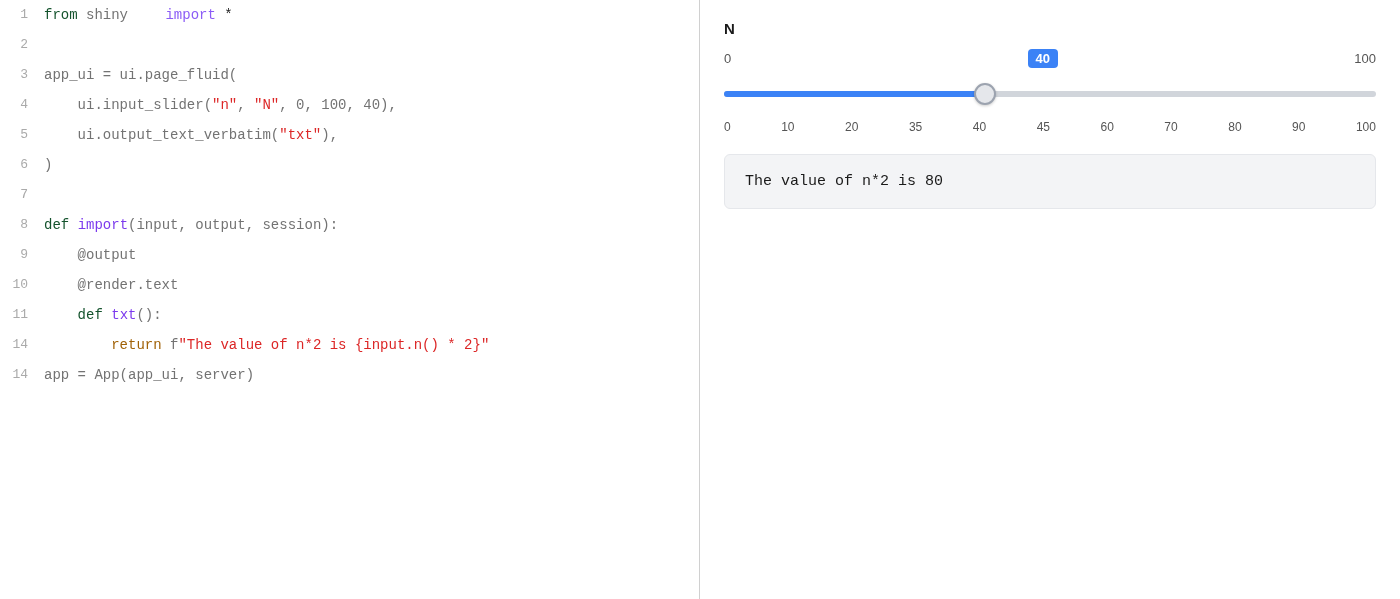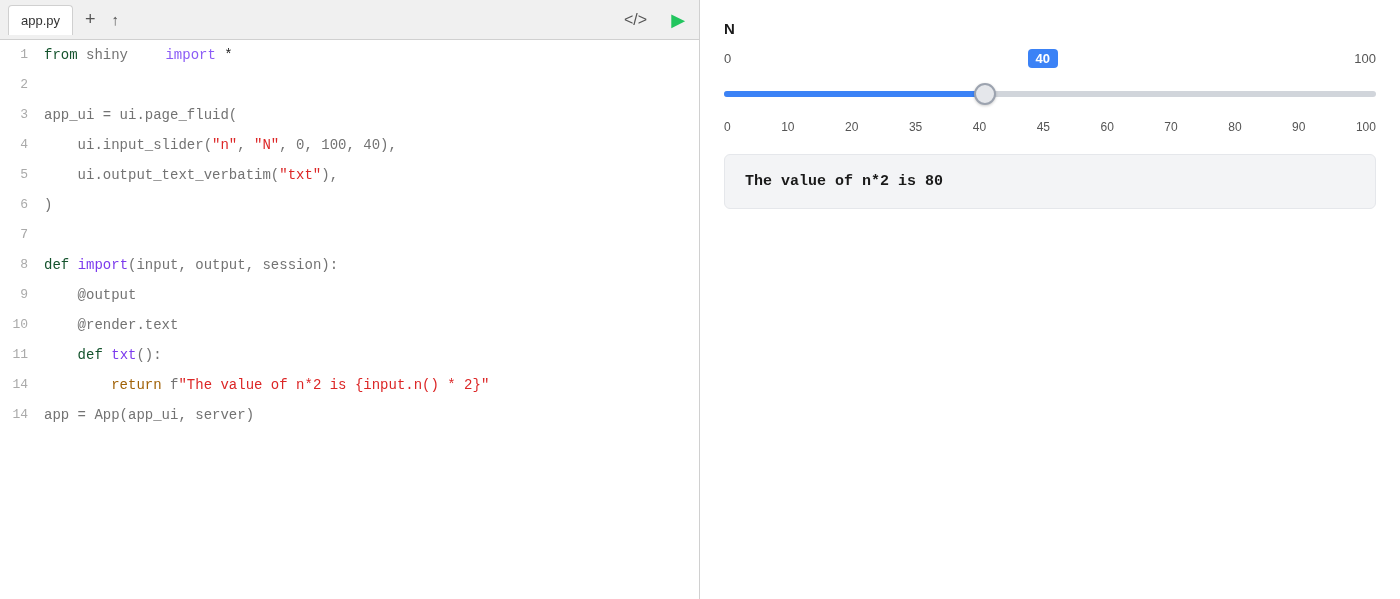--- a/index.html
+++ b/index.html
@@ -230,49 +230,27 @@
     }
 
     .output-box {
       background: #f3f4f6;
       border: 1px solid #e5e7eb;
       border-radius: 6px;
       padding: 18px 20px;
       font-size: 15px;
       color: #1a1a1a;
       font-family: 'Menlo', 'Monaco', 'Courier New', monospace;
-      font-weight: bold;
     }
   </style>
 </head>
 <body>
 
 <div class="editor-panel">
 
-  <div class="editor-tabs">
-    <div class="tab-item">
-      <span>app.py</span>
-    </div>
-    <div class="tab-actions">
-      <button class="tab-icon-btn" title="Add tab">
-        <span>+</span>
-      </button>
-      <button class="tab-icon-btn" title="Upload">
-        <span style="font-size:15px;">↑</span>
-      </button>
-    </div>
-    <div class="toolbar-right">
-      <button class="toolbar-btn">
-        <span>&lt;/&gt;</span>
-      </button>
-      <button class="toolbar-btn" style="color:#22c55e; font-size:18px;">
-        <span>▶</span>
-      </button>
-    </div>
-  </div>
 
   <div class="code-area">
 
     <div class="code-line">
       <span class="line-number">1</span>
       <span class="line-content"><span class="kw-from">from</span><span class="ident"> shiny </span><span class="kw-import">import</span><span class="kw-star"> *</span></span>
     </div>
 
     <div class="code-line">
       <span class="line-number">2</span>

